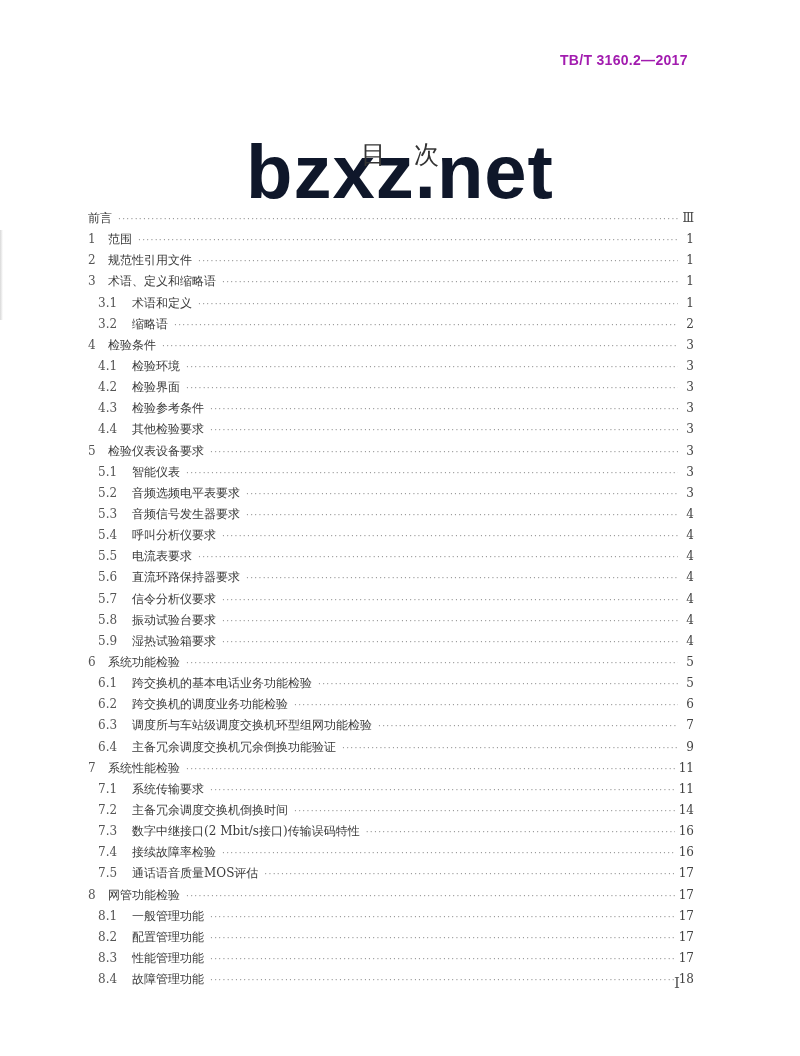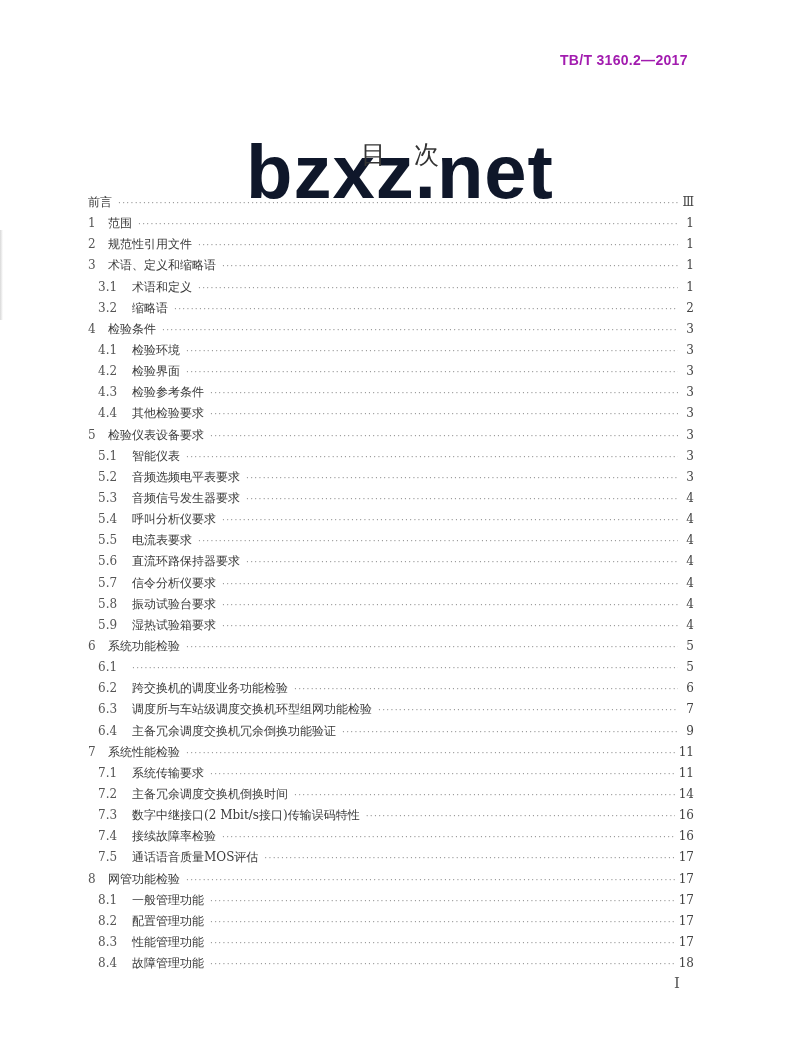--- a/index.html
+++ b/index.html
@@ -23,21 +23,21 @@
     font-family: "Liberation Sans", "DejaVu Sans", sans-serif;
     font-weight: bold; font-size: 76px; color: #0f172a; letter-spacing: 1px;
     line-height: 80px;
   }
   .toc-title {
     position: absolute; left: 0; width: 800px; top: 138px; text-align: center;
     font-family: "DejaVu Sans", sans-serif;
     font-size: 25px; color: #333; letter-spacing: 28px; padding-left: 28px; box-sizing: border-box;
   }
   .toc {
-    position: absolute; left: 88px; top: 192px; width: 606px;
+    position: absolute; left: 88px; top: 208px; width: 606px;
     list-style: none; margin: 0; padding: 0;
   }
   .toc-row {
     display: flex; align-items: baseline; height: 21.15px;
     font-size: 12px; line-height: 21px; white-space: nowrap;
   }
   .toc-row.sub { padding-left: 10px; }
   .toc-num { display: inline-block; min-width: 20px; color: #555; }
   .toc-row.sub .toc-num { min-width: 34px; }
   .toc-text { color: #3a3a3a; padding-right: 6px; }
@@ -188,20 +188,21 @@
       <span class="toc-page">4</span>
     </li>
     <li class="toc-row">
       <span class="toc-num">6</span>
       <span class="toc-text">系统功能检验</span>
       <span class="toc-dots">········································································································································································································</span>
       <span class="toc-page">5</span>
     </li>
     <li class="toc-row sub">
       <span class="toc-num">6.1</span>
+      <span class="toc-text">跨交换机的基本电话业务功能检验</span>
       <span class="toc-dots">········································································································································································································</span>
       <span class="toc-page">5</span>
     </li>
     <li class="toc-row sub">
       <span class="toc-num">6.2</span>
       <span class="toc-text">跨交换机的调度业务功能检验</span>
       <span class="toc-dots">········································································································································································································</span>
       <span class="toc-page">6</span>
     </li>
     <li class="toc-row sub">

